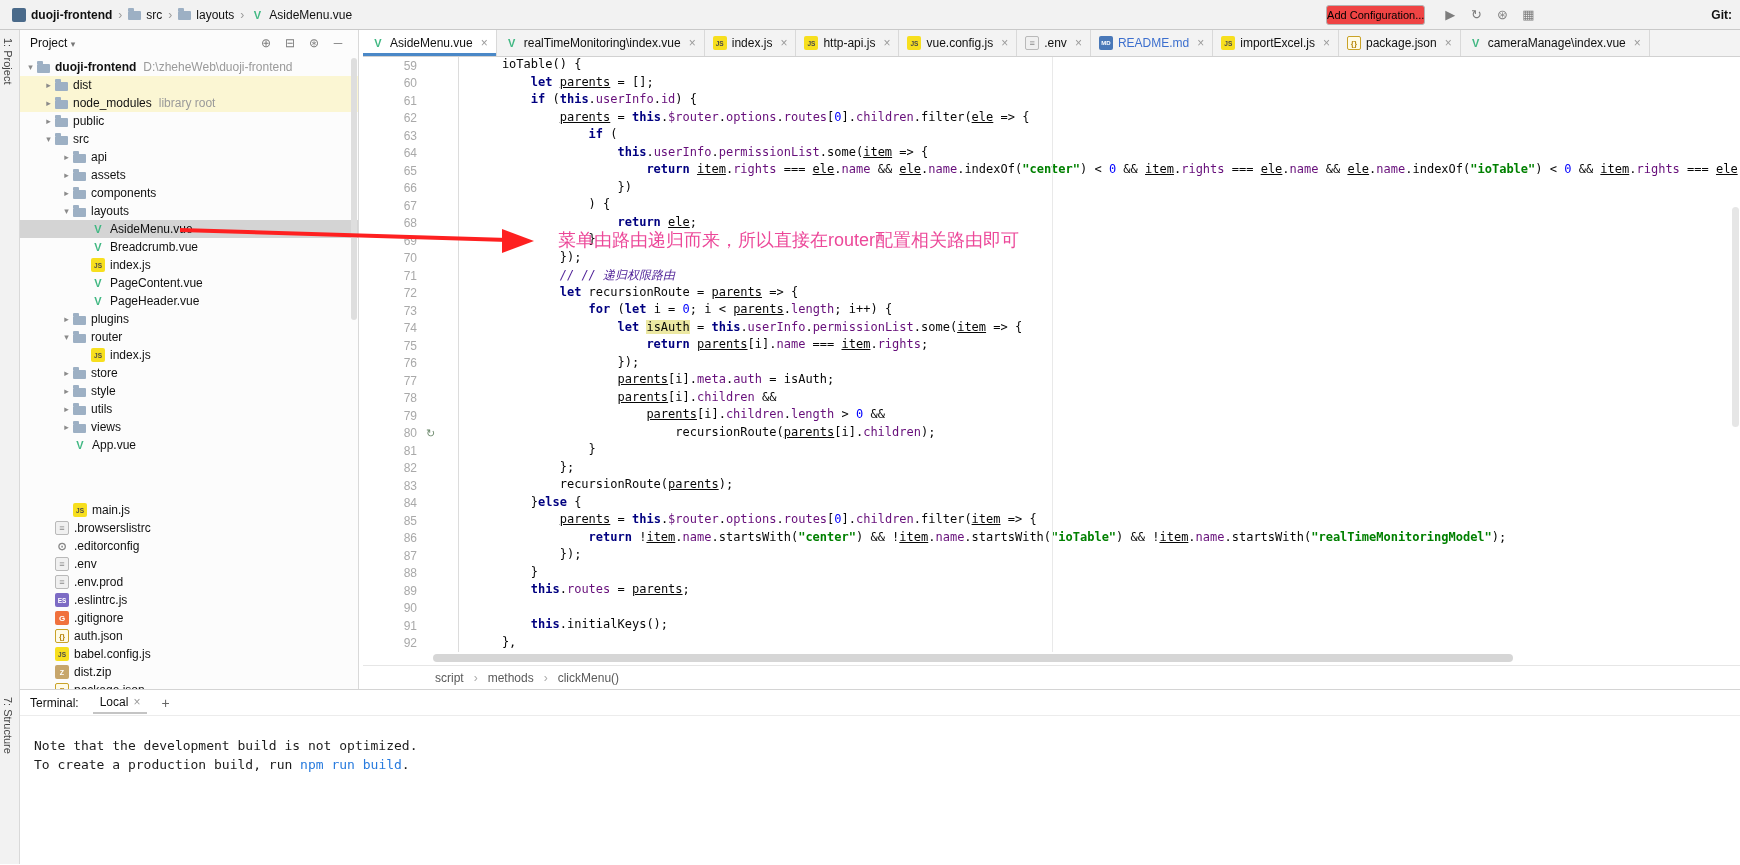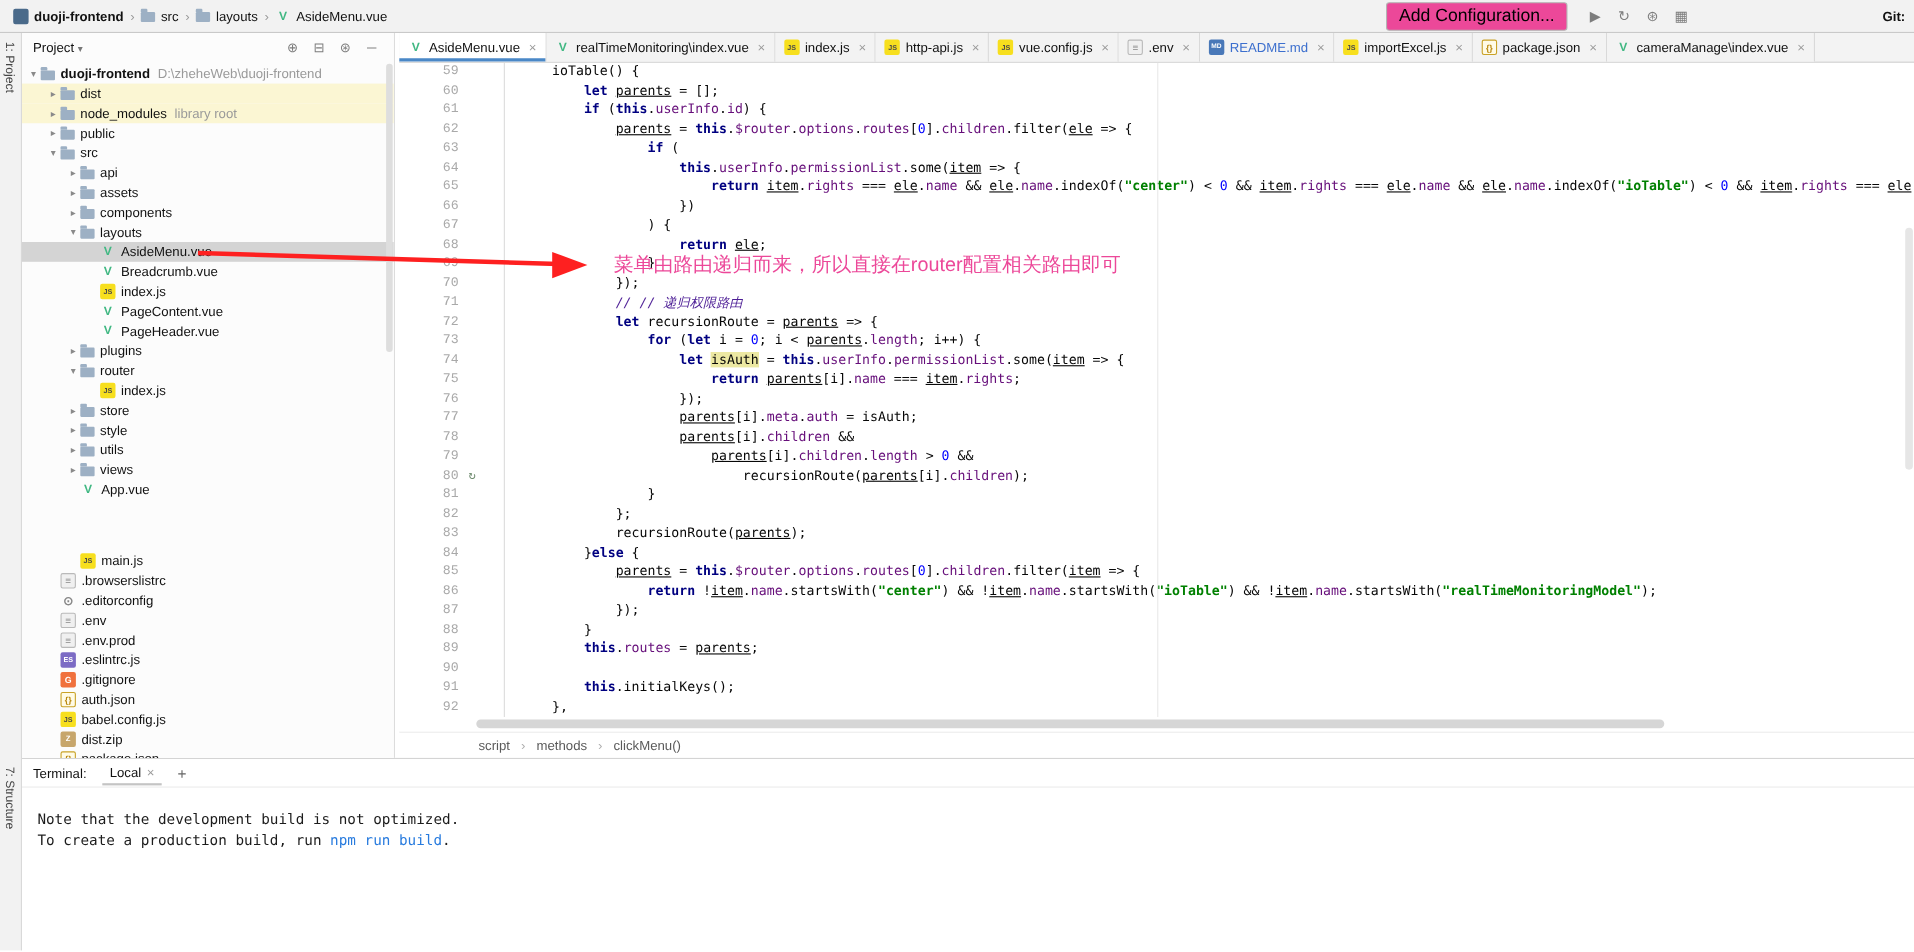--- a/index.html
+++ b/index.html
@@ -7,22 +7,22 @@
     font-family:"Liberation Sans",sans-serif;font-size:12px;color:#111}
   .app{position:relative;width:1740px;height:865px}
 
   
   .titlebar{height:30px;background:#f2f2f2;border-bottom:1px solid #c9c9c9;
     display:flex;align-items:center;padding:0 8px;gap:2px}
   .crumb{display:inline-flex;align-items:center;gap:5px;padding:2px 4px;white-space:nowrap}
   .crumb.bold{font-weight:bold}
   .crumb-sep{color:#9a9a9a;margin:0 2px}
   .tb-spacer{flex:1}
-  .addconf-btn{border:1px solid #b4b4b4;border-radius:3px;background:#ec4899;
-    padding:3px 11px;font-size:16px;font-family:inherit;white-space:nowrap}
+  .addconf-btn{border:1px solid #b4b4b4;border-radius:3px;background:#ef4444;
+    padding:3px 0;font-size:11px;font-family:inherit;white-space:nowrap}
   .tb-actions{display:flex;align-items:center;margin-left:10px}
   .tb-icon{color:#7d7d7d;font-size:13px;width:26px;text-align:center}
   .git-label{margin-left:168px;white-space:nowrap;font-weight:bold}
 
   
   .main{display:flex;height:834px}
   .stripe{width:20px;flex:none;background:#f2f2f2;border-right:1px solid #d9d9d9;position:relative}
   .stripe-label{position:absolute;left:2px;writing-mode:vertical-rl;font-size:11px;color:#444;white-space:nowrap}
   .stripe-label.top{top:8px}
   .stripe-label.bottom{bottom:110px}
@@ -50,21 +50,21 @@
   
   .editor-area{flex:1;min-width:0;display:flex;flex-direction:column;background:#fff}
   .tabs{height:27px;flex:none;display:flex;align-items:stretch;background:#f3f3f3;border-bottom:1px solid #d1d1d1}
   .tab{display:flex;align-items:center;gap:5px;padding:0 8px;border-right:1px solid #d9d9d9;
     font-size:12px;white-space:nowrap;background:#f3f3f3}
   .tab.active{background:#fff;box-shadow:inset 0 -3px 0 #4a88c7}
   .tab.modified .tab-label{color:#3c6fce}
   .tab .close{color:#9a9a9a;font-size:12px;margin-left:3px}
   .editor{flex:1;min-height:0;display:flex;position:relative;overflow:hidden}
   .gutter{width:96px;flex:none;border-right:1px solid #dcdcdc}
-  .grow{height:17.5px;display:flex;font-family:Liberation Mono, monospace;
+  .grow{height:17.5px;display:flex;align-items:center;font-family:Liberation Sans, sans-serif;
     font-size:12px;color:#a9a9a9}
   .grow .lnum{width:54px;text-align:right}
   .grow .fold{width:40px;padding-left:9px;color:#6d8a6d;font-size:11px}
   .code-col{flex:1;min-width:0;padding-left:14px;overflow:hidden}
   .cl{height:17.5px;white-space:pre;font-family:"DejaVu Sans Mono",monospace;font-size:12px;color:#070707}
   .cl span.k{color:#000080;font-weight:bold}
   .cl span.s{color:#008000;font-weight:bold}
   .cl span.n{color:#0000ff}
   .cl span.m{color:#4c1d95;font-style:italic}
   .cl span.f{color:#660e7a}

